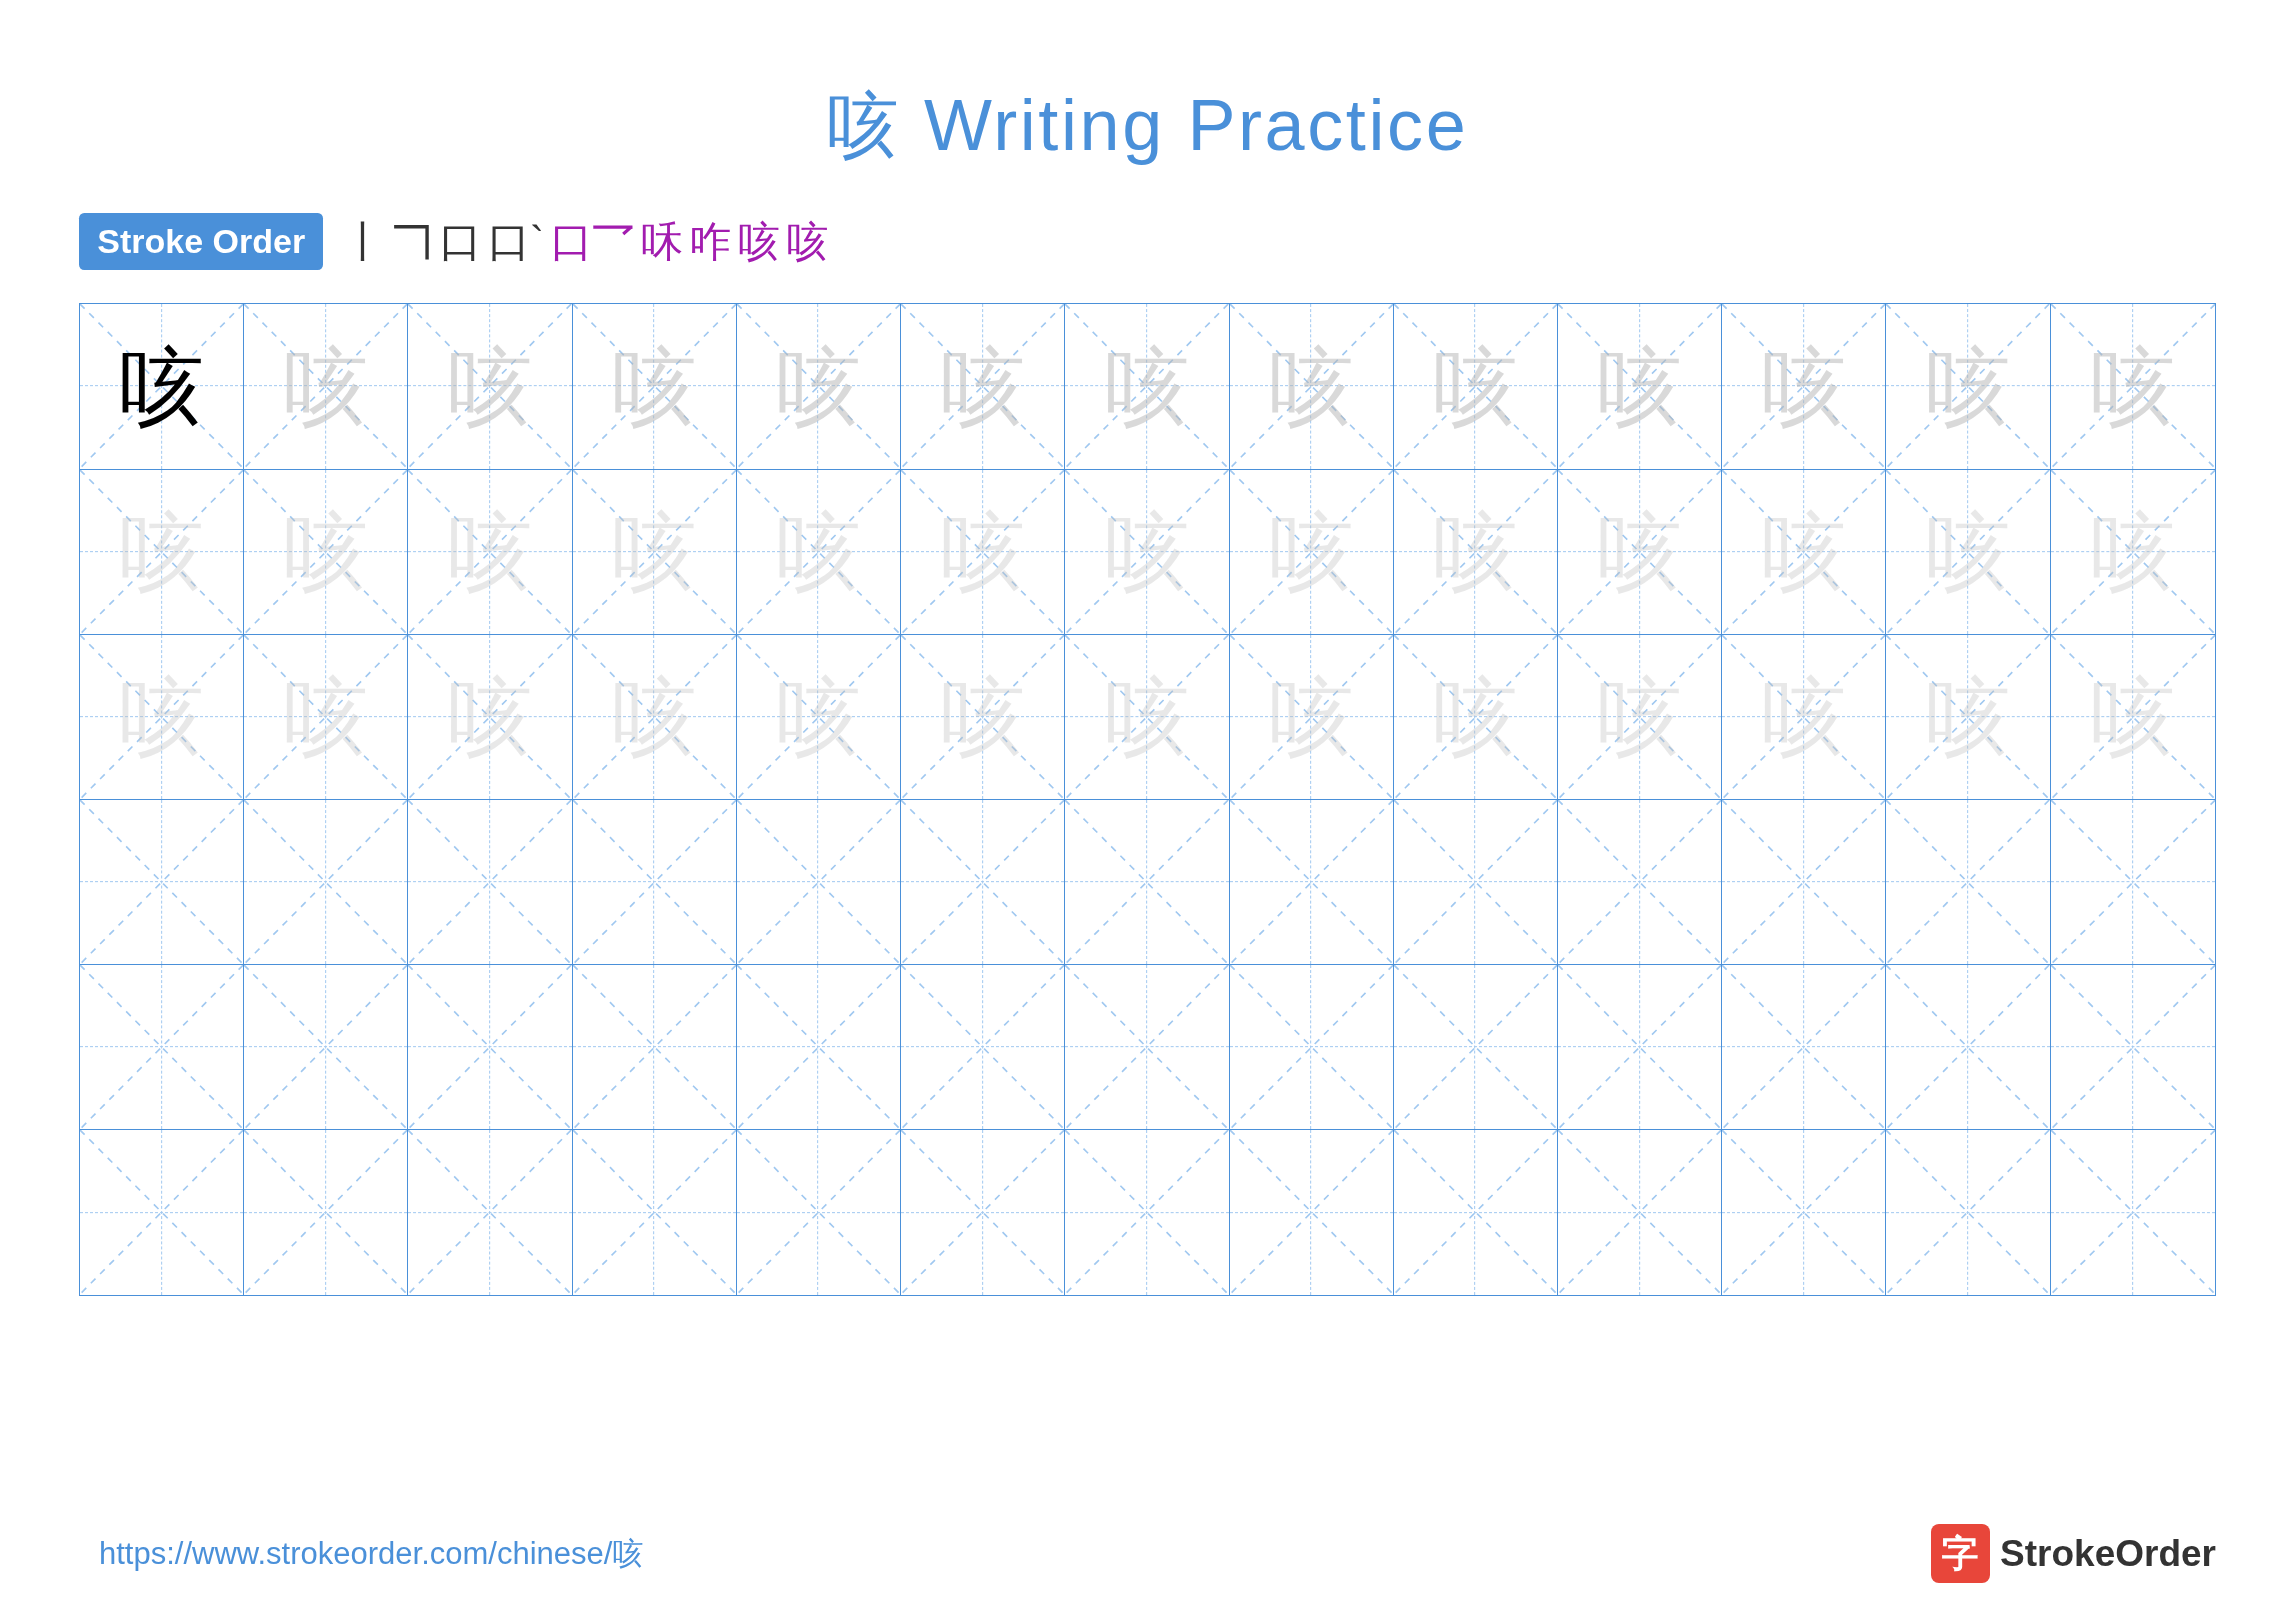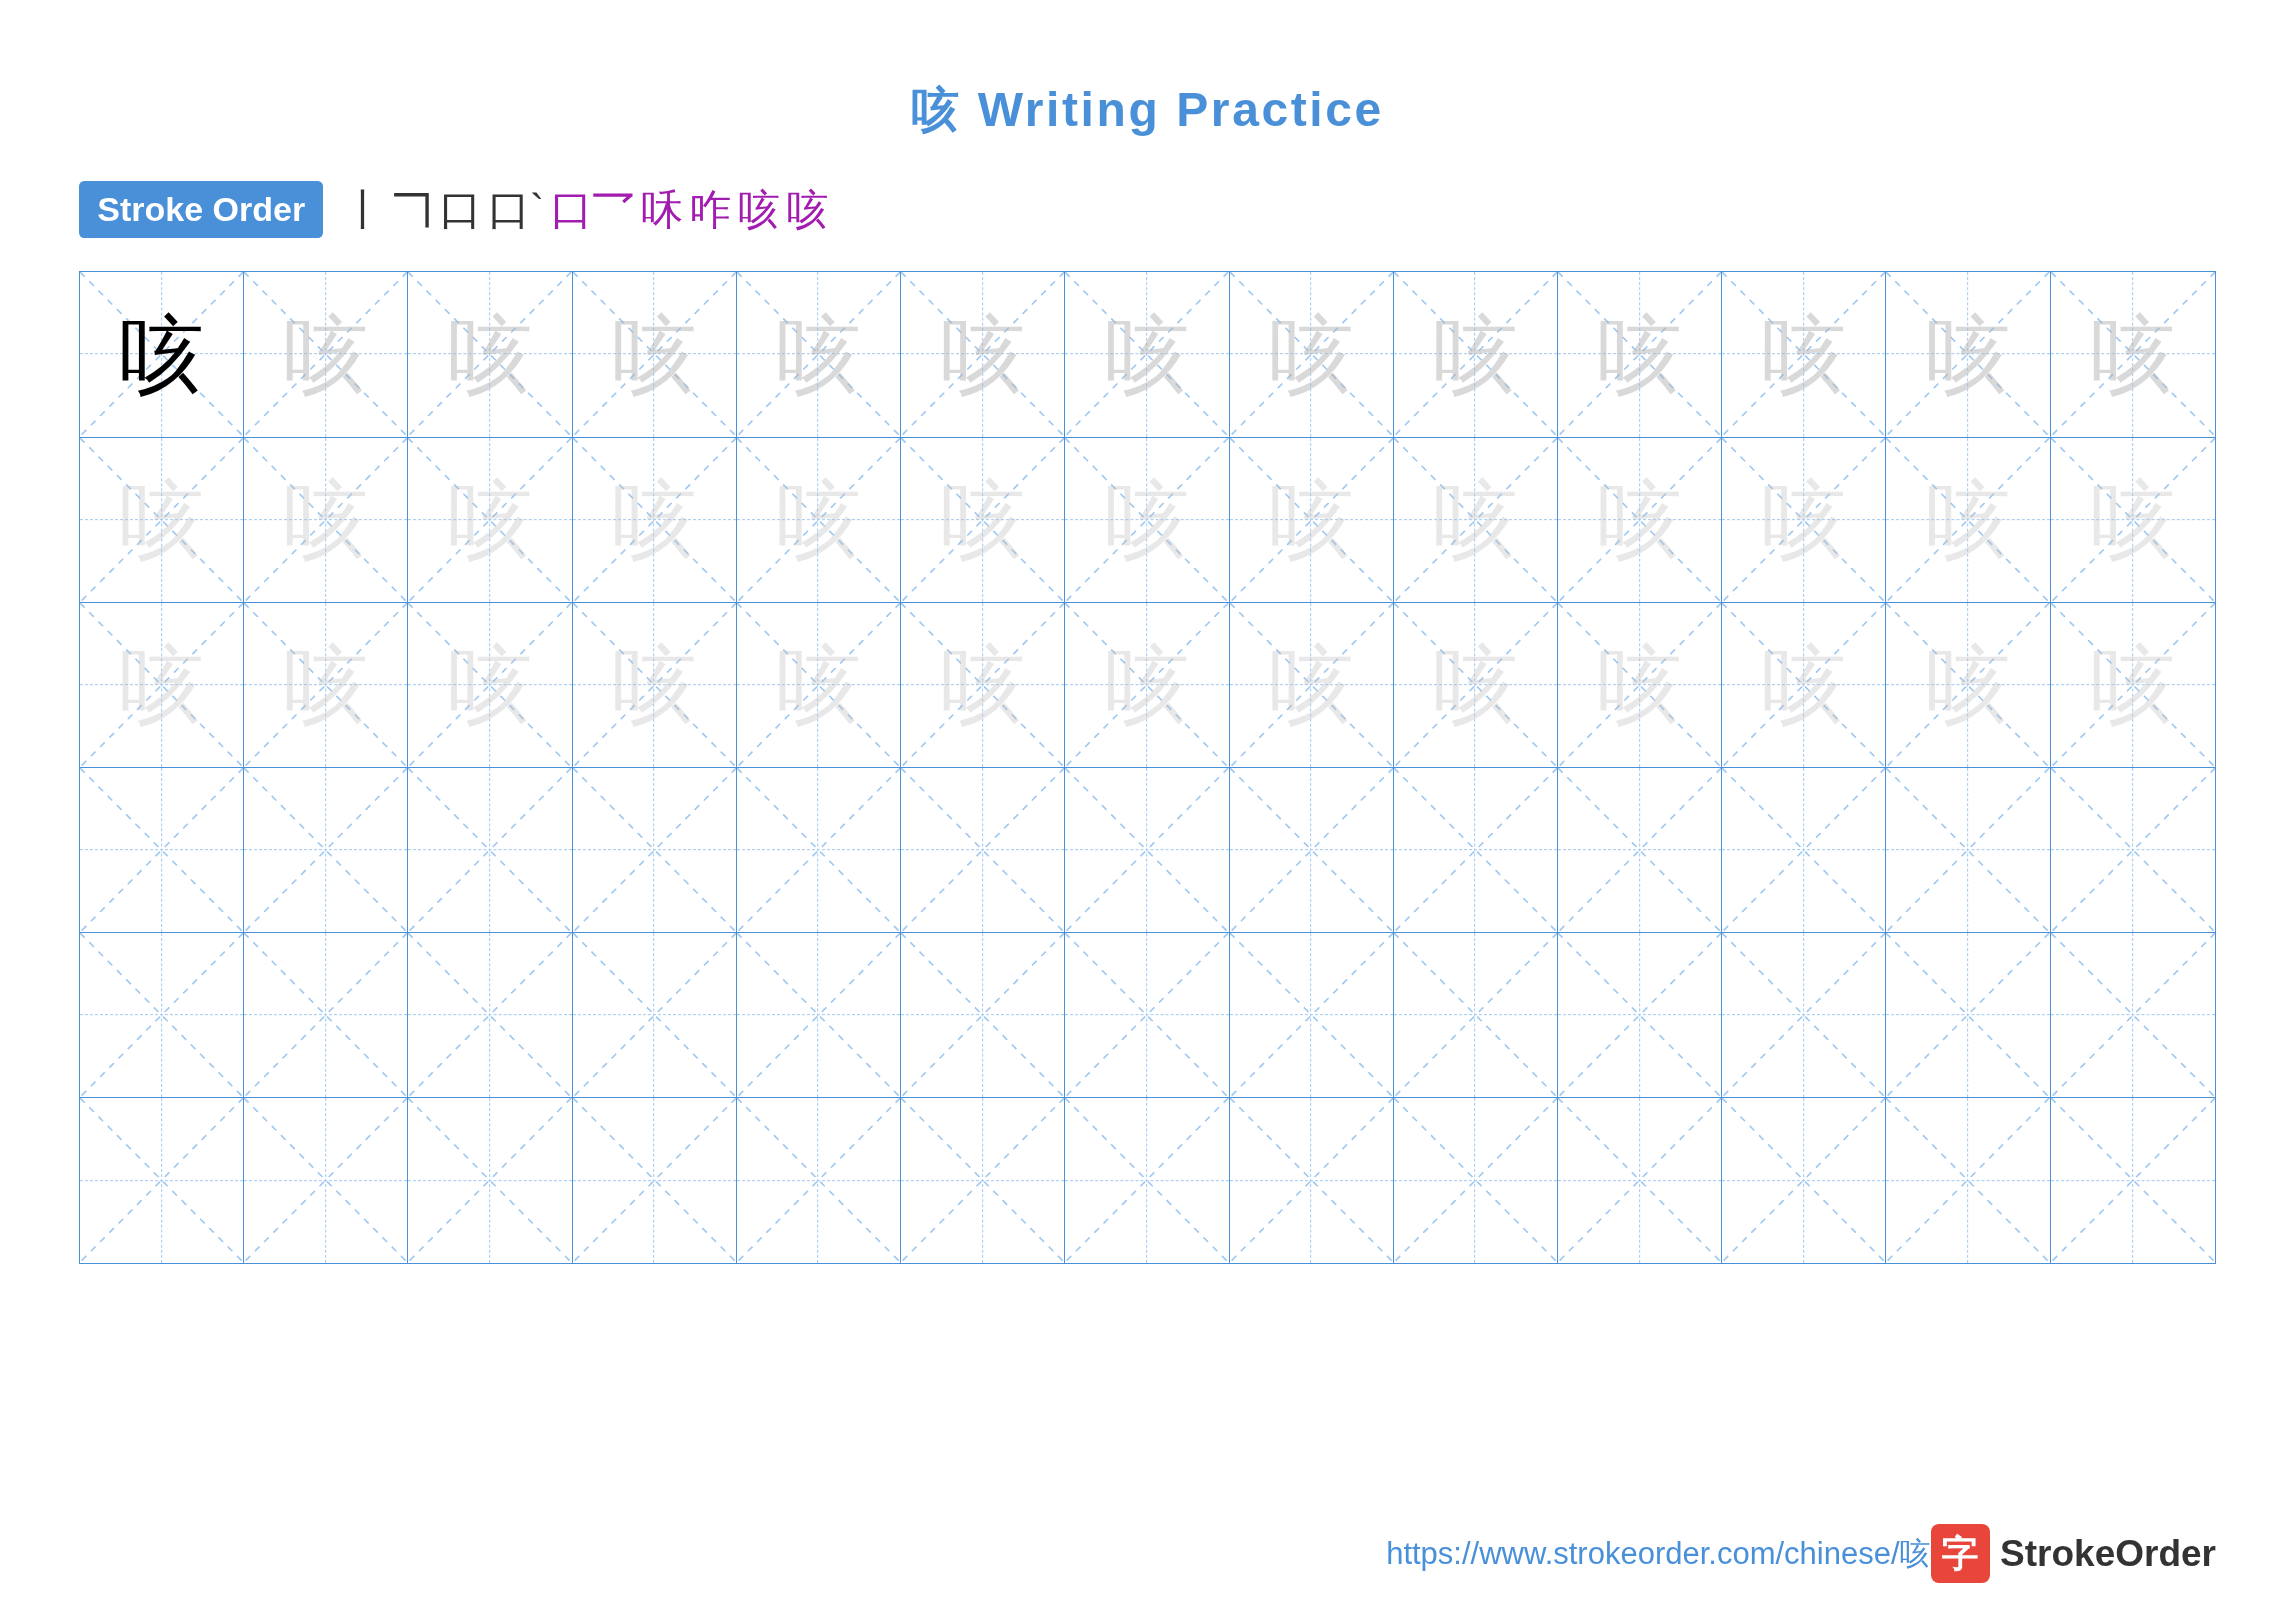--- a/index.html
+++ b/index.html
@@ -11,23 +11,23 @@
       position: relative;
       overflow: hidden;
     }
 
     .page-content {
       padding: 52px 79px;
     }
 
     .title {
       text-align: center;
-      font-size: 48px;
+      font-size: 72px;
       color: #4a90d9;
-      font-weight: bold;
+      font-weight: normal;
       margin-bottom: 39px;
       margin-top: 26px;
       letter-spacing: 2.6px;
     }
 
     .stroke-order-row {
       display: flex;
       align-items: center;
       margin-bottom: 33px;
       gap: 6px;
@@ -145,21 +145,21 @@
     }
 
     
     .footer {
       position: absolute;
       bottom: 39px;
       left: 79px;
       right: 79px;
       display: flex;
       align-items: center;
-      justify-content: flex-end;
+      justify-content: space-between;
       margin-left: 20px;
     }
 
     .footer-url {
       color: #4a90d9;
       font-size: 31px;
     }
 
     .footer-logo {
       display: flex;

